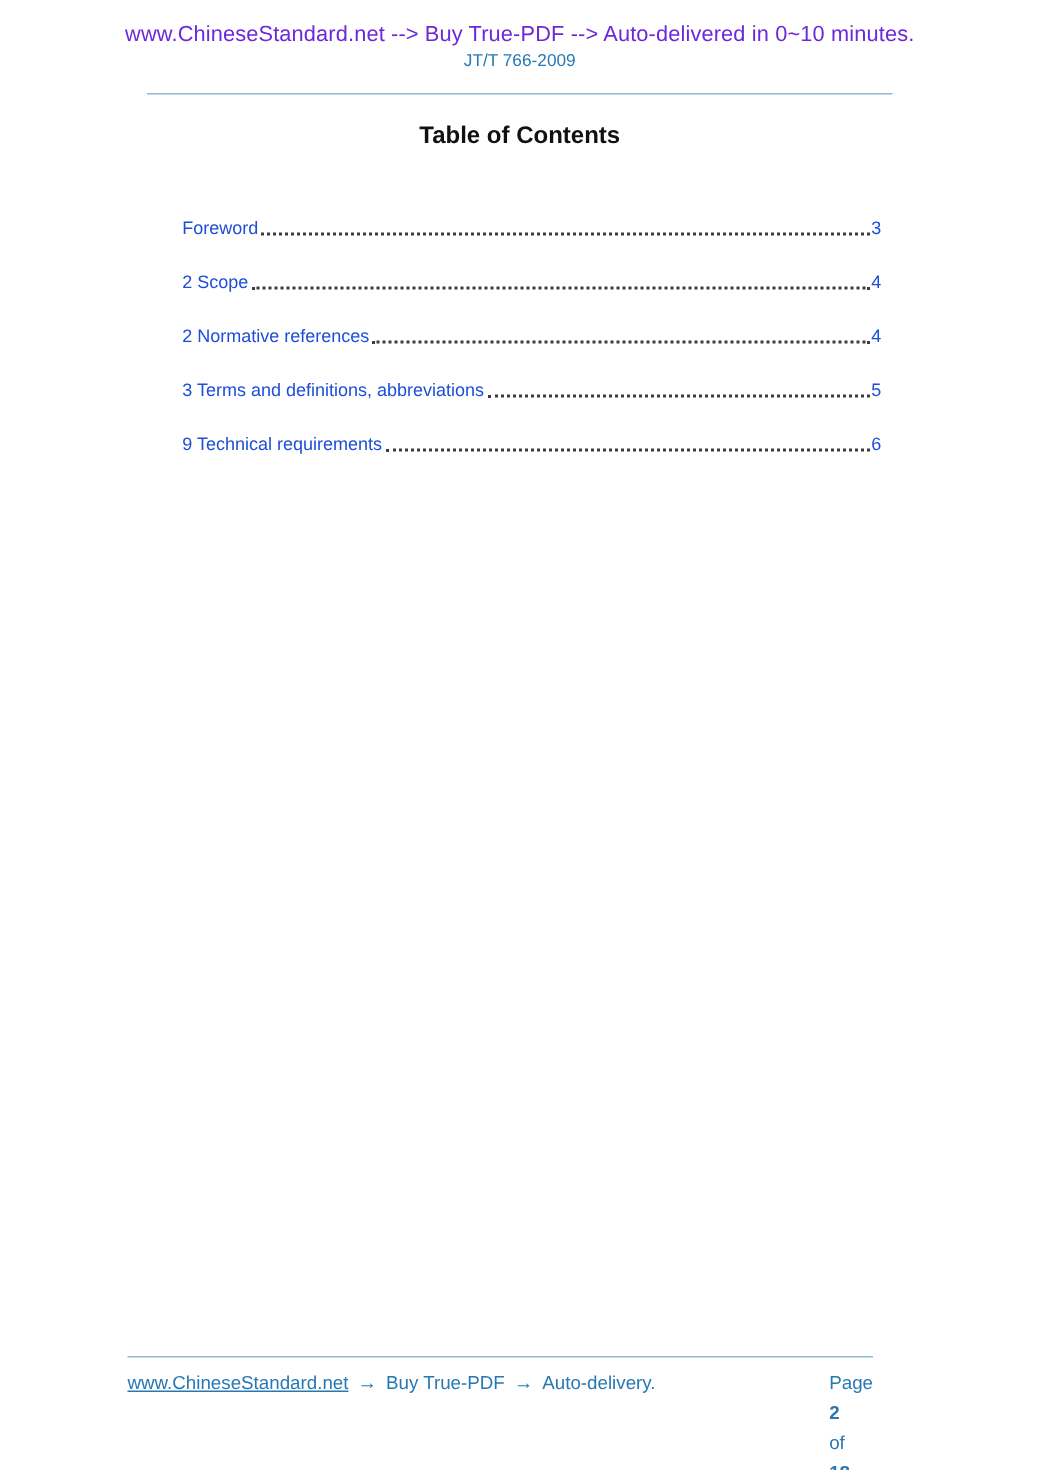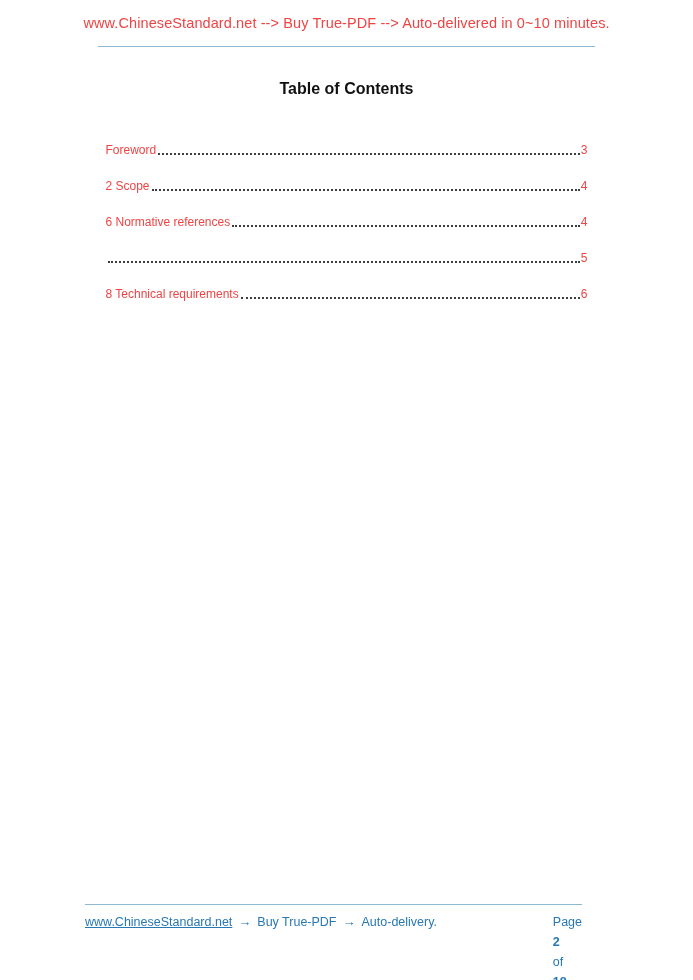--- a/index.html
+++ b/index.html
@@ -14,58 +14,59 @@
     background: #ffffff;
     font-family: "Liberation Sans", sans-serif;
     overflow: hidden;
   }
   
   .banner {
     padding-top: 14px;
     text-align: center;
     font-size: 14.5px;
     line-height: 18px;
-    color: #ef4444;
+    color: #6d28d9;
     letter-spacing: 0.1px;
   }
   .doc-code {
     margin-top: 2px;
     text-align: center;
     font-size: 11.5px;
     line-height: 14px;
     color: #2878b4;
   }
   .rule {
     width: 497px;
     margin: 0 auto;
     border: 0;
     border-top: 1px solid #8fb8d2;
     height: 0;
   }
   .top-rule { margin-top: 14px; }
   
   .title {
-    margin: 32px 0 0 0;
+    margin: 18px 0 0 0;
     text-align: center;
     font-size: 16px;
     line-height: 19px;
     font-weight: bold;
     color: #111111;
   }
   
   .toc {
     margin: 24px auto 0 auto;
     width: 482px;
   }
   .toc-row {
     display: flex;
     align-items: flex-end;
     height: 36px;
     font-size: 12px;
-    color: #ef4444;
+    color: #1d4ed8;
+    margin-left: 16px;
   }
   .toc-label {
     white-space: nowrap;
     line-height: 15px;
   }
   .toc-dots {
     flex: 1;
     border-bottom: 2px dotted #3d3d3d;
     margin: 0 1px 3px 2px;
     min-width: 20px;
@@ -111,51 +112,53 @@
   }
   .footer-right b { font-weight: bold; }
 </style>
 </head>
 <body>
 
 <div class="page">
 
   <div class="banner">www.ChineseStandard.net --&gt; Buy True-PDF --&gt; Auto-delivered in 0~10 minutes.</div>
 
+  <div class="doc-code">JT/T 766-2009</div>
 
   <div class="rule top-rule"></div>
 
   <h1 class="title">Table of Contents</h1>
 
   <div class="toc">
     <div class="toc-row">
       <span class="toc-label">Foreword</span>
       <span class="toc-dots"></span>
       <span class="toc-page">3</span>
     </div>
 
     <div class="toc-row">
       <span class="toc-label">2 Scope</span>
       <span class="toc-dots"></span>
       <span class="toc-page">4</span>
     </div>
 
     <div class="toc-row">
-      <span class="toc-label">6 Normative references</span>
+      <span class="toc-label">2 Normative references</span>
       <span class="toc-dots"></span>
       <span class="toc-page">4</span>
     </div>
 
     <div class="toc-row">
+      <span class="toc-label">3 Terms and definitions, abbreviations</span>
       <span class="toc-dots"></span>
       <span class="toc-page">5</span>
     </div>
 
     <div class="toc-row">
-      <span class="toc-label">8 Technical requirements</span>
+      <span class="toc-label">9 Technical requirements</span>
       <span class="toc-dots"></span>
       <span class="toc-page">6</span>
     </div>
   </div>
 
   <div class="footer">
     <div class="rule"></div>
     <div class="footer-row">
       <div class="footer-left">
         <span class="footer-link">www.ChineseStandard.net</span>

